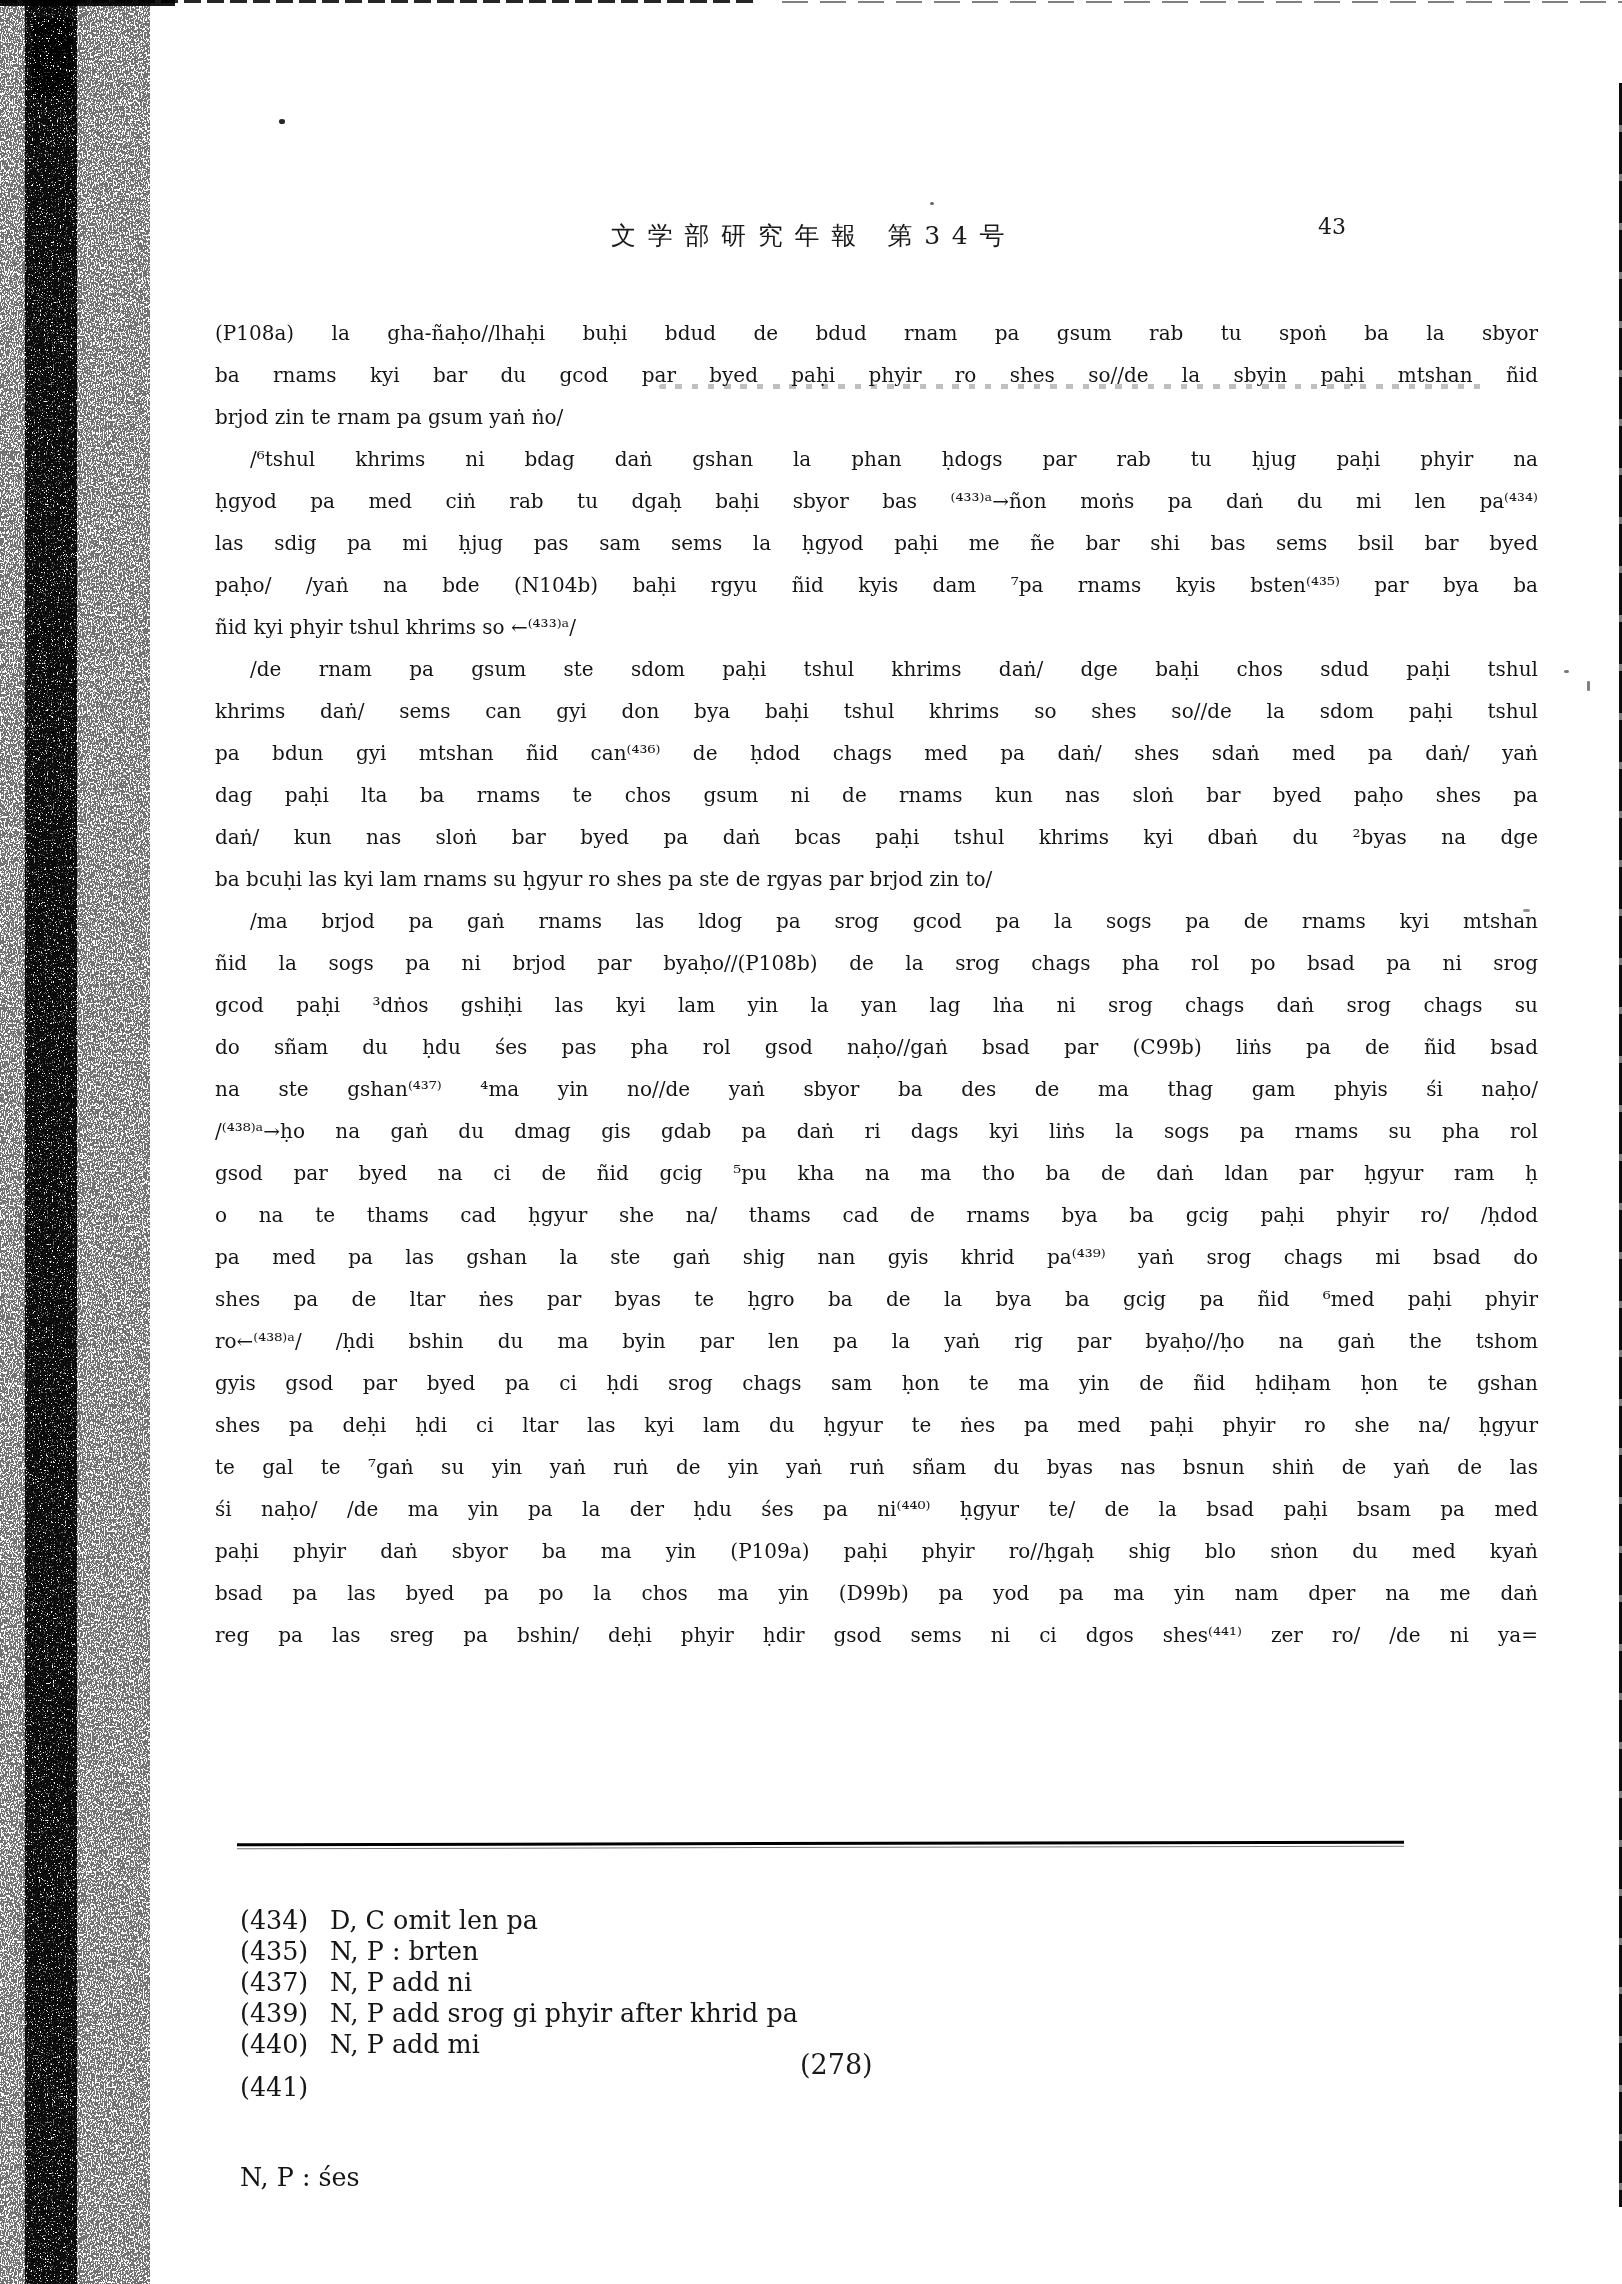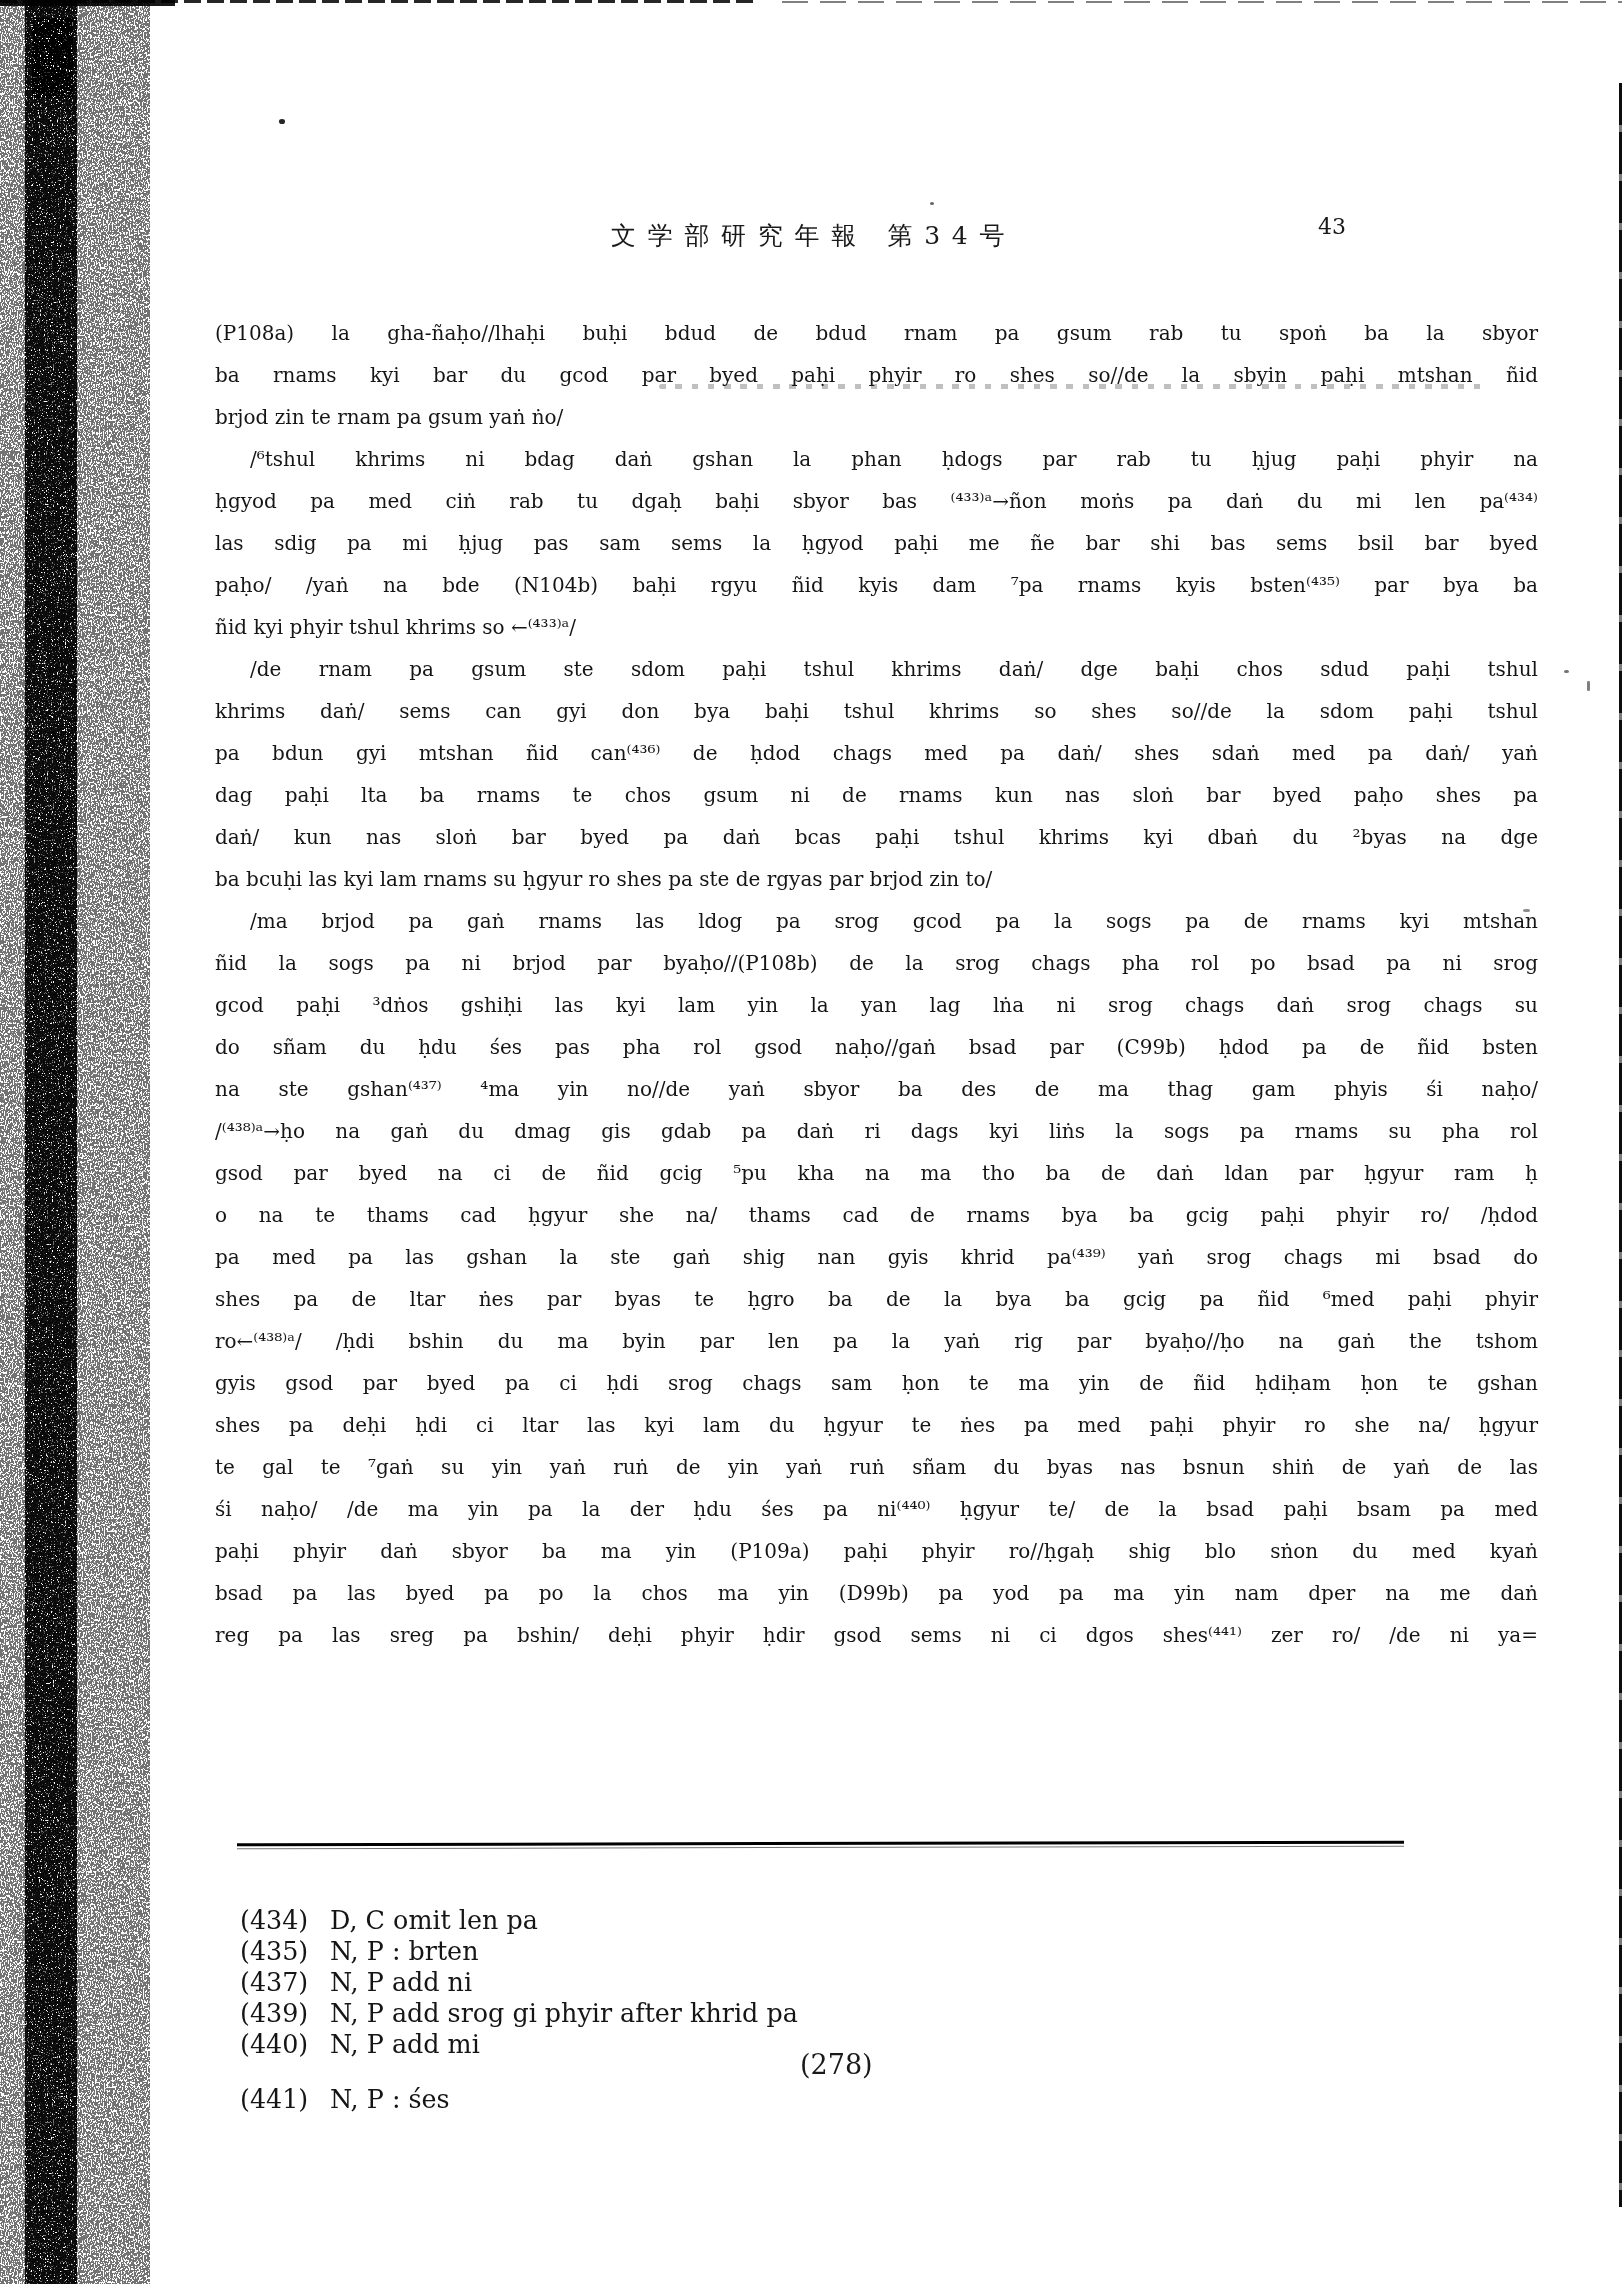--- a/index.html
+++ b/index.html
@@ -35,21 +35,21 @@
   }
   .fn-rule::after{
     content:"";position:absolute;left:0;top:5.2px;width:100%;height:1.3px;
     background:#000;opacity:.55;
   }
   .footnotes{
     position:absolute;left:240px;top:1905px;width:1172px;
     font-size:25.4px;line-height:31px;color:#151515;
   }
   .fn-row{display:flex;}
-  .fn-row.fn-gap{margin-top:24px;}
+  .fn-row.fn-gap{margin-top:12px;flex-direction:column;}
   .fn-label{width:90px;flex:0 0 90px;}
   .fn-text{flex:1;}
   
   .page-number-bottom{
     position:absolute;left:800px;top:2049px;font-size:27px;color:#1a1a1a;
   }
   
   .noise-svg{position:absolute;left:0;top:0;pointer-events:none;}
   .top-strip-a{
     position:absolute;left:0;top:0;width:175px;height:5.9px;background:#000;opacity:.9;
@@ -125,21 +125,21 @@
     <div class="line last">ñid kyi phyir tshul khrims so ←⁽⁴³³⁾ᵃ/</div>
     <div class="line indent">/de rnam pa gsum ste sdom paḥi tshul khrims daṅ/ dge baḥi chos sdud paḥi tshul</div>
     <div class="line">khrims daṅ/ sems can gyi don bya baḥi tshul khrims so shes so//de la sdom paḥi tshul</div>
     <div class="line">pa bdun gyi mtshan ñid can⁽⁴³⁶⁾ de ḥdod chags med pa daṅ/ shes sdaṅ med pa daṅ/ yaṅ</div>
     <div class="line">dag paḥi lta ba rnams te chos gsum ni de rnams kun nas sloṅ bar byed paḥo shes pa</div>
     <div class="line">daṅ/ kun nas sloṅ bar byed pa daṅ bcas paḥi tshul khrims kyi dbaṅ du ²byas na dge</div>
     <div class="line last">ba bcuḥi las kyi lam rnams su ḥgyur ro shes pa ste de rgyas par brjod zin to/</div>
     <div class="line indent">/ma brjod pa gaṅ rnams las ldog pa srog gcod pa la sogs pa de rnams kyi mtshan</div>
     <div class="line">ñid la sogs pa ni brjod par byaḥo//(P108b) de la srog chags pha rol po bsad pa ni srog</div>
     <div class="line">gcod paḥi ³dṅos gshiḥi las kyi lam yin la yan lag lṅa ni srog chags daṅ srog chags su</div>
-    <div class="line">do sñam du ḥdu śes pas pha rol gsod naḥo//gaṅ bsad par (C99b) ḥdod pa de ñid bsten</div>
+    <div class="line">do sñam du ḥdu śes pas pha rol gsod naḥo//gaṅ bsad par (C99b) liṅs pa de ñid bsad</div>
     <div class="line">na ste gshan⁽⁴³⁷⁾ ⁴ma yin no//de yaṅ sbyor ba des de ma thag gam phyis śi naḥo/</div>
     <div class="line">/⁽⁴³⁸⁾ᵃ→ḥo na gaṅ du dmag gis gdab pa daṅ ri dags kyi liṅs la sogs pa rnams su pha rol</div>
     <div class="line">gsod par byed na ci de ñid gcig ⁵pu kha na ma tho ba de daṅ ldan par ḥgyur ram ḥ</div>
     <div class="line">o na te thams cad ḥgyur she na/ thams cad de rnams bya ba gcig paḥi phyir ro/ /ḥdod</div>
     <div class="line">pa med pa las gshan la ste gaṅ shig nan gyis khrid pa⁽⁴³⁹⁾ yaṅ srog chags mi bsad do</div>
     <div class="line">shes pa de ltar ṅes par byas te ḥgro ba de la bya ba gcig pa ñid ⁶med paḥi phyir</div>
     <div class="line">ro←⁽⁴³⁸⁾ᵃ/ /ḥdi bshin du ma byin par len pa la yaṅ rig par byaḥo//ḥo na gaṅ the tshom</div>
     <div class="line">gyis gsod par byed pa ci ḥdi srog chags sam ḥon te ma yin de ñid ḥdiḥam ḥon te gshan</div>
     <div class="line">shes pa deḥi ḥdi ci ltar las kyi lam du ḥgyur te ṅes pa med paḥi phyir ro she na/ ḥgyur</div>
     <div class="line">te gal te ⁷gaṅ su yin yaṅ ruṅ de yin yaṅ ruṅ sñam du byas nas bsnun shiṅ de yaṅ de las</div>

